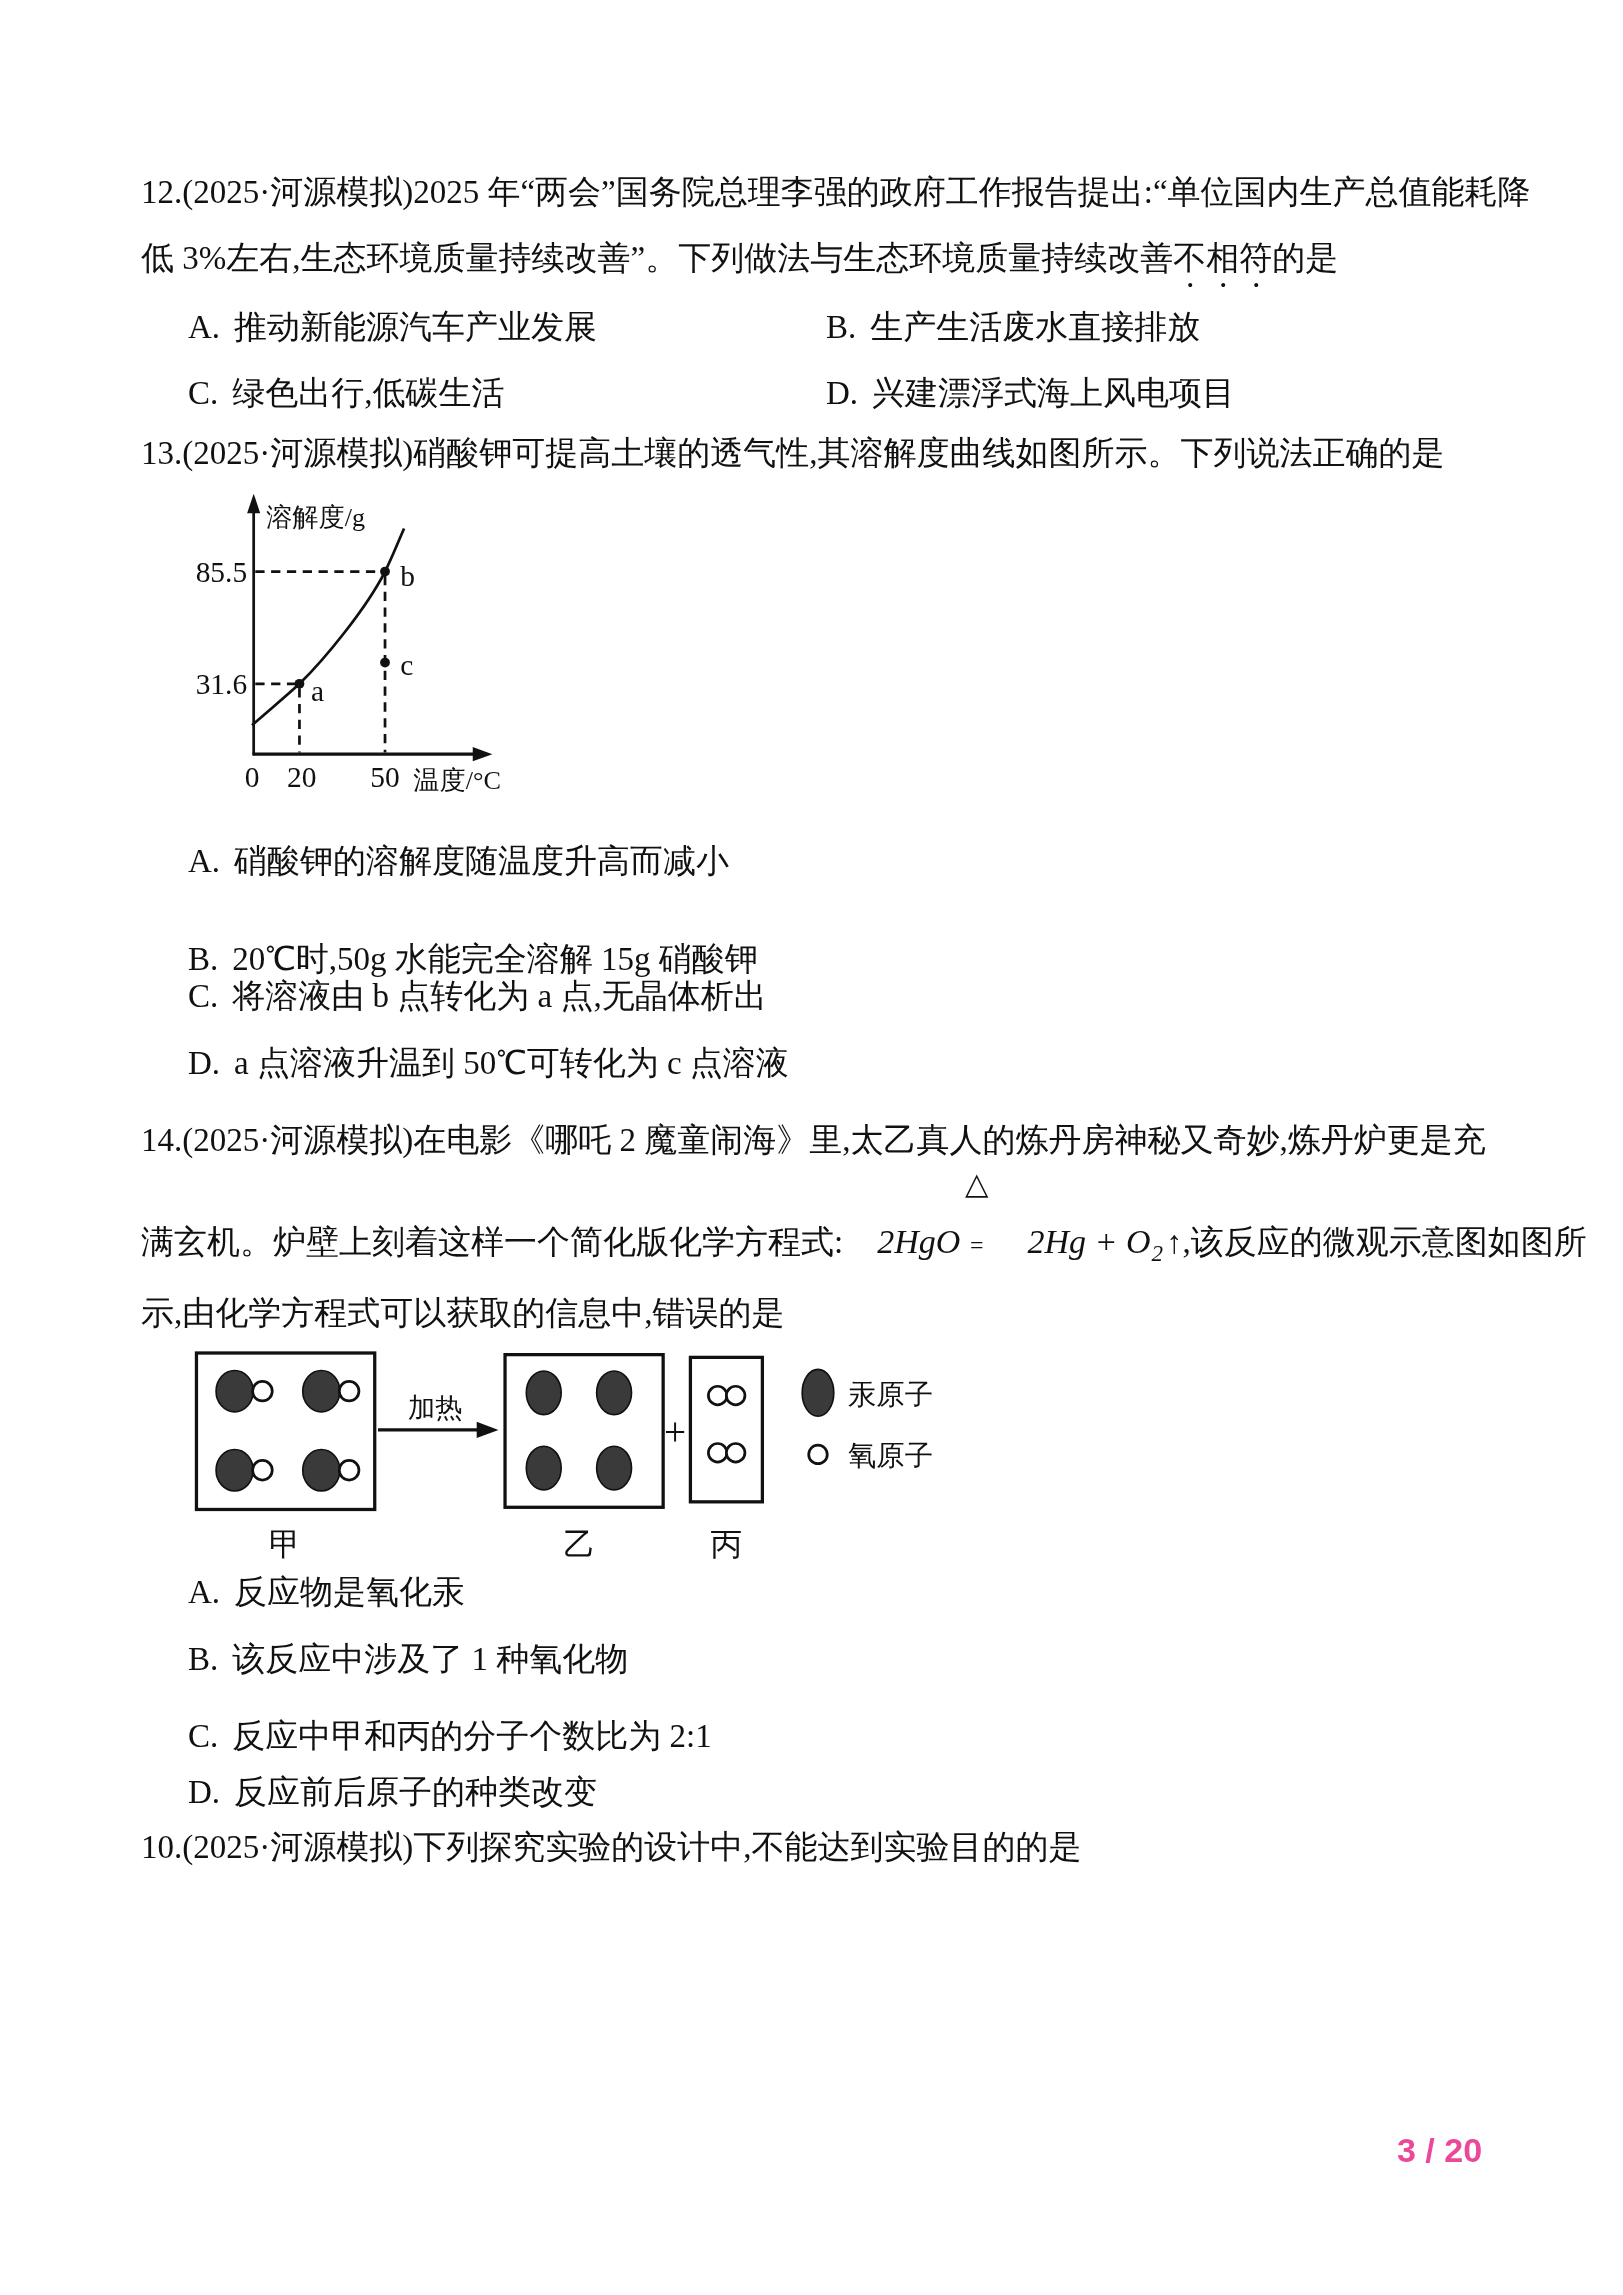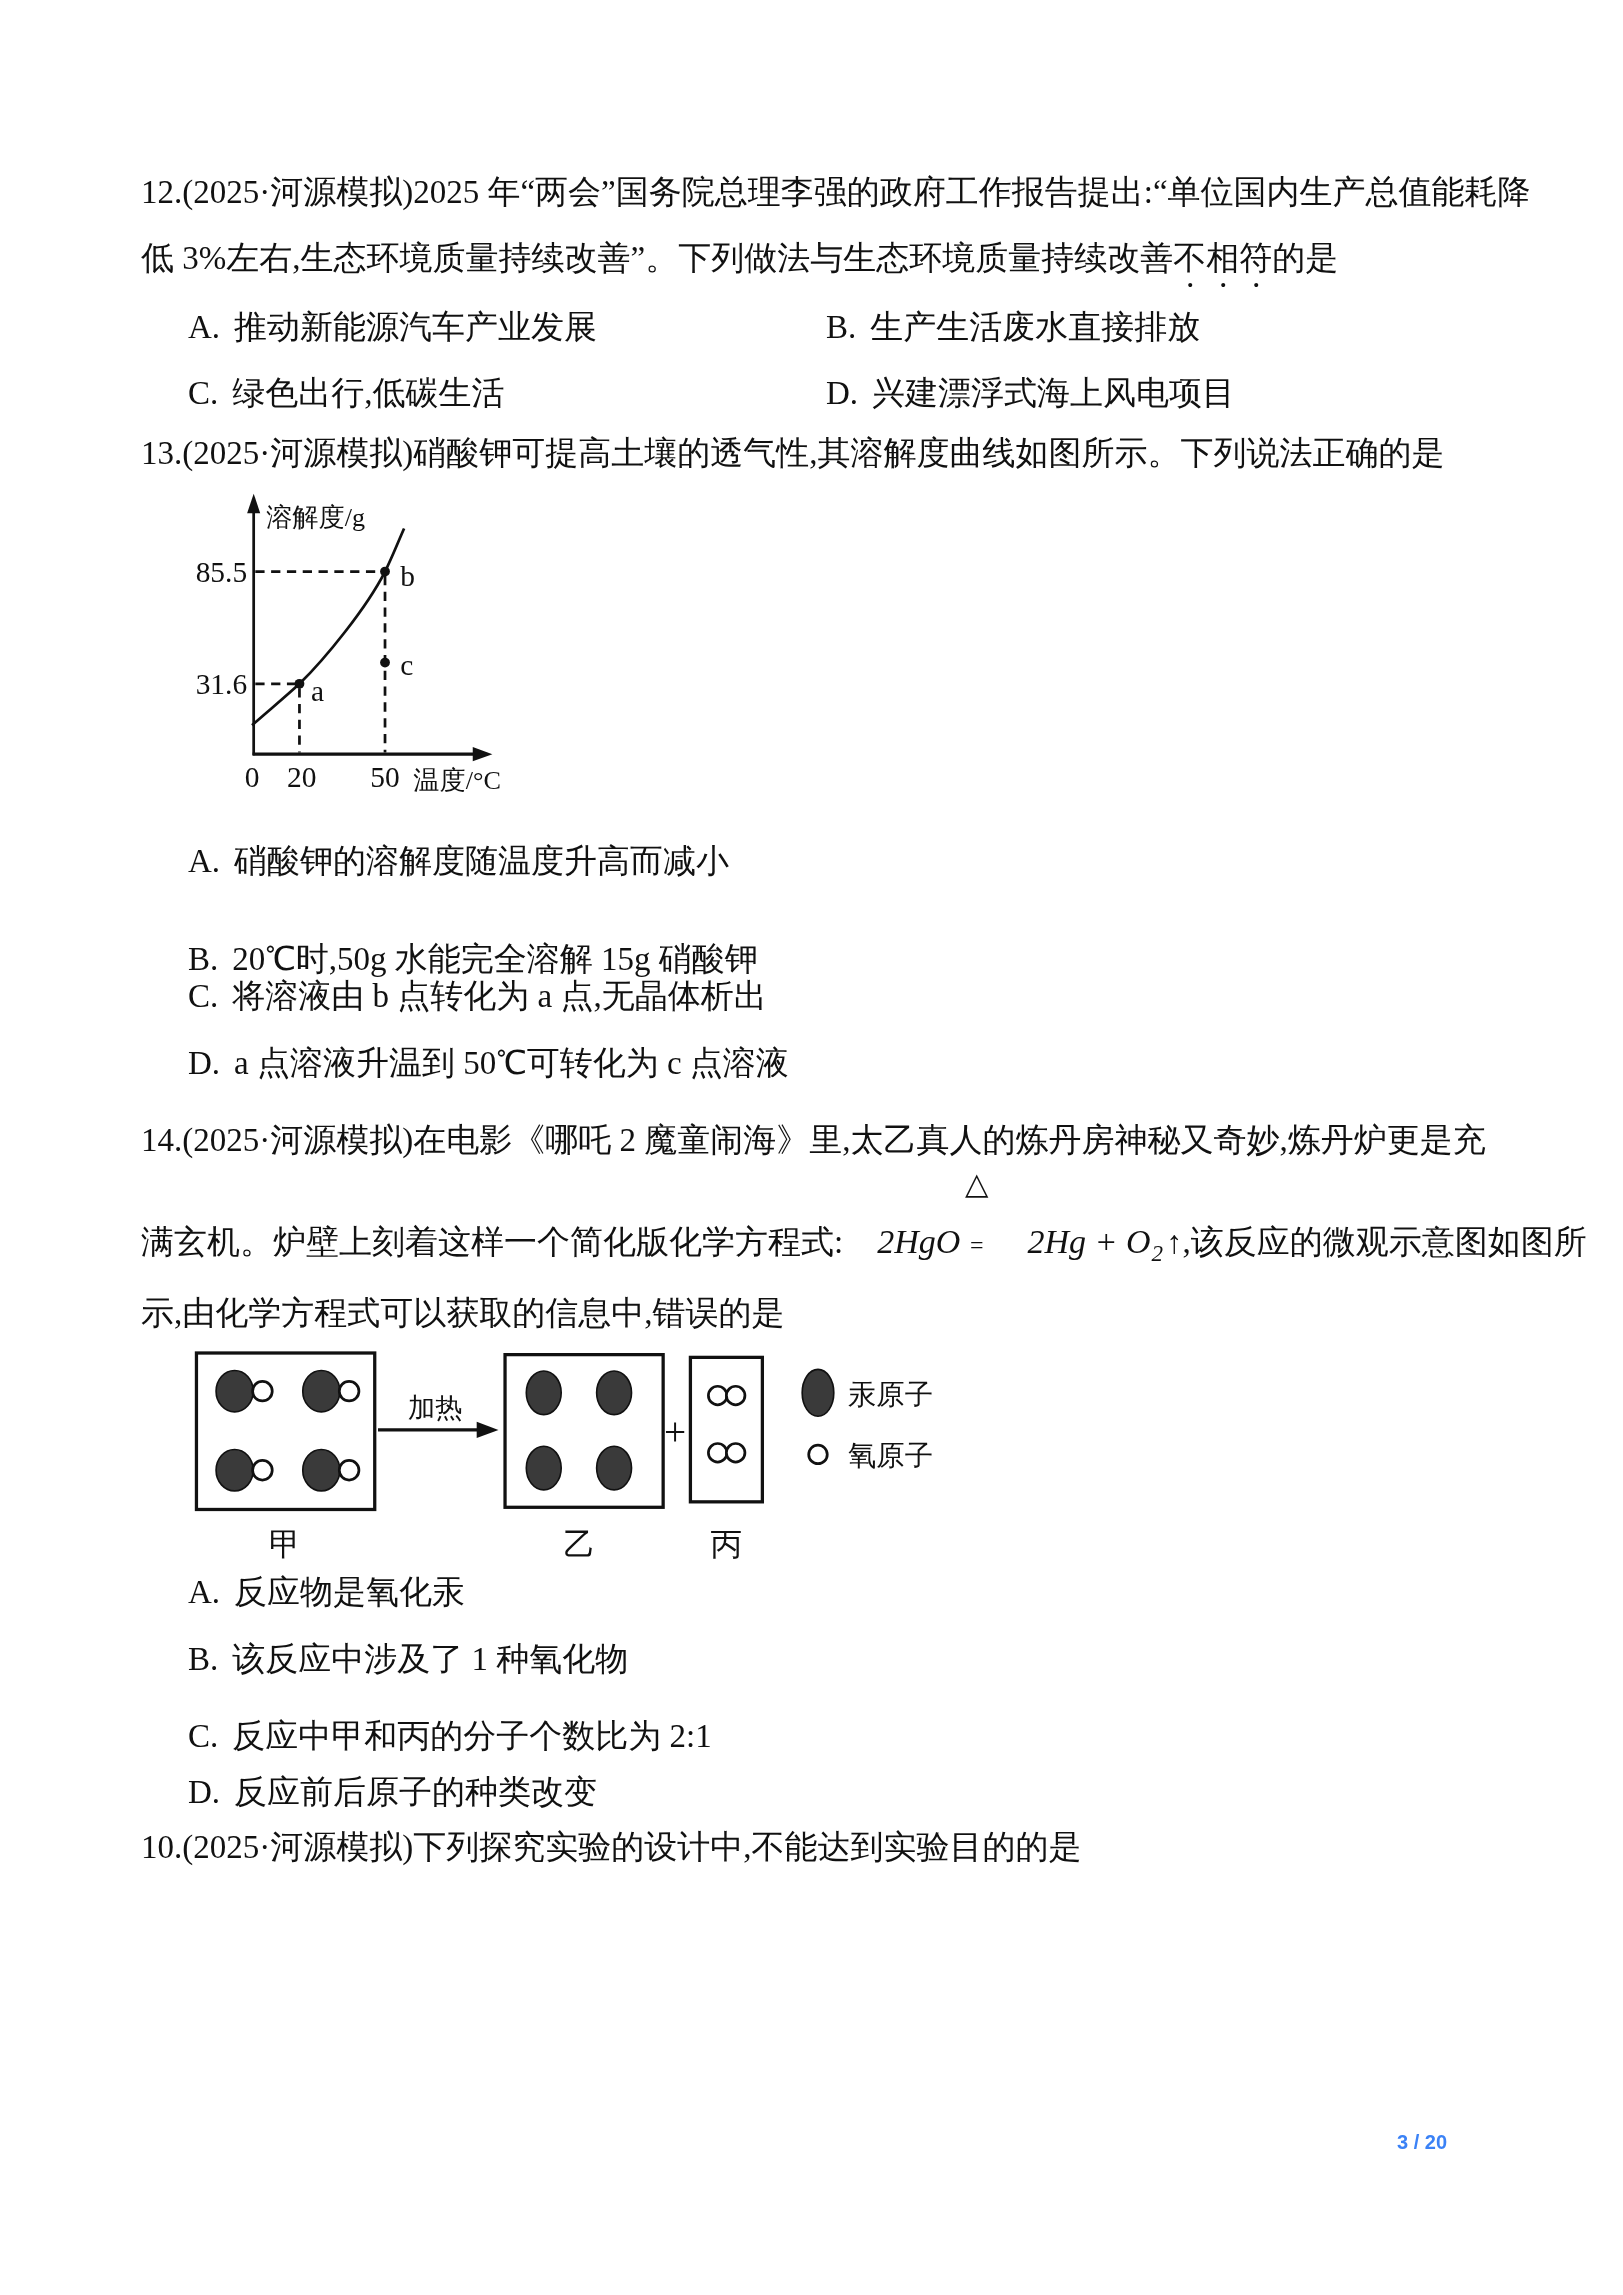--- a/index.html
+++ b/index.html
@@ -56,22 +56,22 @@
     vertical-align: -7.6px;
     margin-left: 1.1px;
   }
   .eq-arrow { font-style: normal; font-size: 32px; margin-left: 3.3px; }
   .footer {
     position: absolute;
     left: 1397px;
     top: 2131px;
     font-family: "Liberation Sans", sans-serif;
     font-weight: bold;
-    font-size: 20px;
-    color: #3b82f6;
+    font-size: 34px;
+    color: #ec4899;
   }
   svg text { fill: #111111; font-family: "Liberation Serif", serif; }
   .chart-svg, .diagram-svg { position: absolute; }
 </style>
 </head>
 <body>
 
 <div class="page">
 
   <div class="line" style="left:141px; top:172px;">12.(2025·河源模拟)2025 年“两会”国务院总理李强的政府工作报告提出:“单位国内生产总值能耗降</div>

